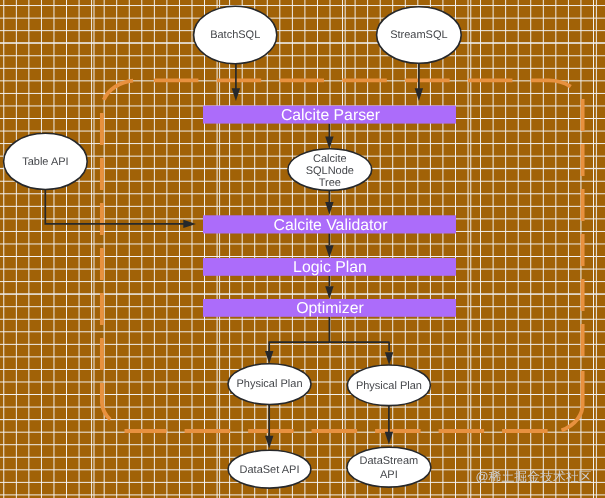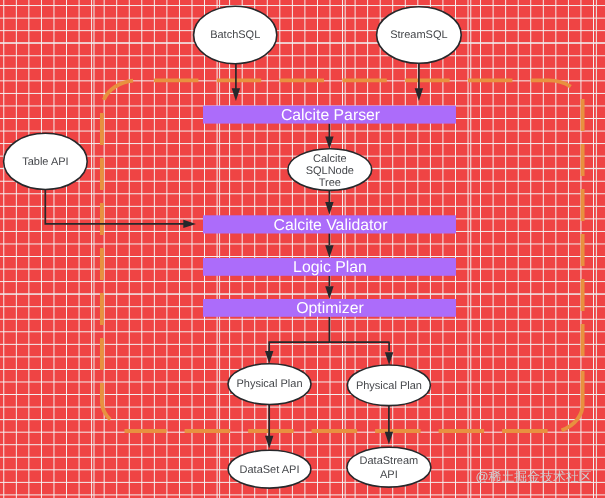--- a/index.html
+++ b/index.html
@@ -1,21 +1,21 @@
 <!DOCTYPE html>
 <html><head>
 <meta charset="utf-8">
 <style>
   html,body{margin:0;padding:0;background:#ffffff;}
   body{width:605px;height:498px;overflow:hidden;
        font-family:"Liberation Sans",sans-serif;
        -webkit-font-smoothing:antialiased;
        text-rendering:geometricPrecision;}
   svg text{paint-order:fill;}
-  #canvas{position:relative;width:605px;height:498px;background:#ef4444;}
+  #canvas{position:relative;width:605px;height:498px;background:#a16207;}
   #grid{position:absolute;left:0;top:0;width:605px;height:498px;
         background-image:
           linear-gradient(to right, #ececec 1.1px, transparent 1.1px),
           linear-gradient(to bottom, #ececec 1.1px, transparent 1.1px),
           linear-gradient(to right, #f4f4f4 1px, transparent 1px),
           linear-gradient(to bottom, #f4f4f4 1px, transparent 1px);
         background-size:125.6px 125.6px,125.6px 125.6px,12.56px 12.56px,12.56px 12.56px;
         background-position:93.5px 42.3px,93.5px 42.3px,3.3px 5.1px,3.3px 5.1px;
         filter:blur(0.45px);}
   svg.layer{position:absolute;left:0;top:0;}

